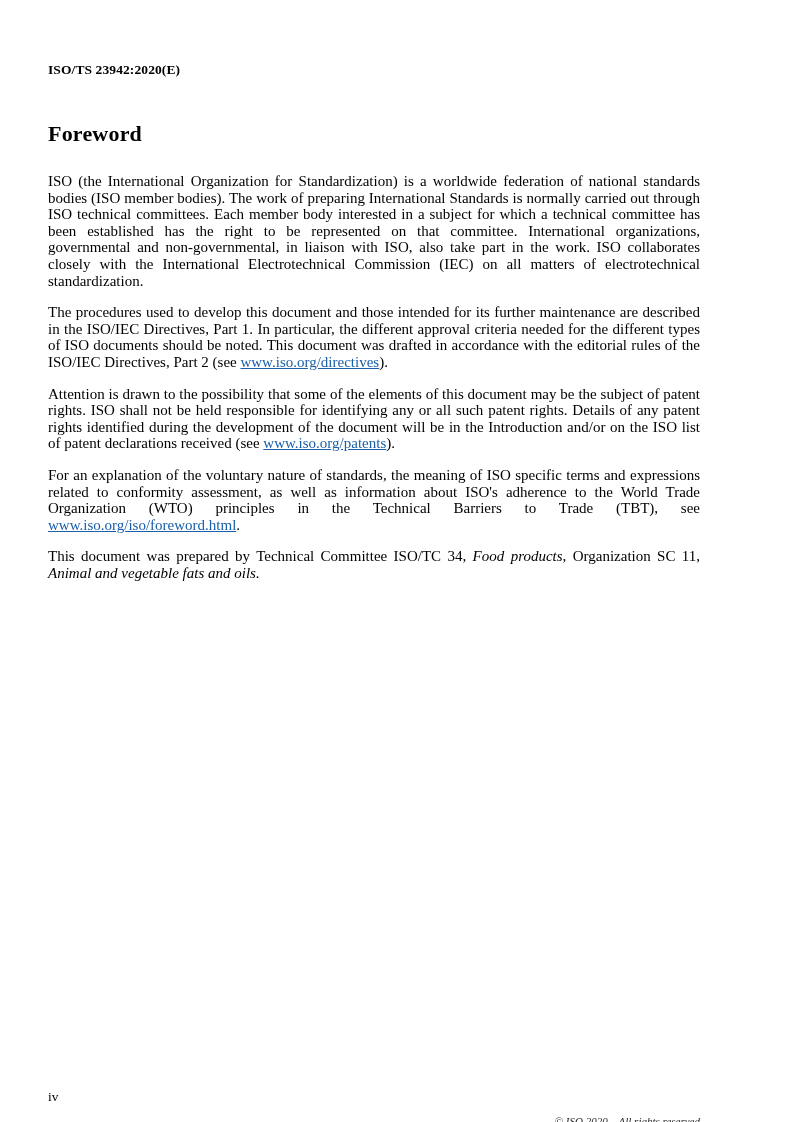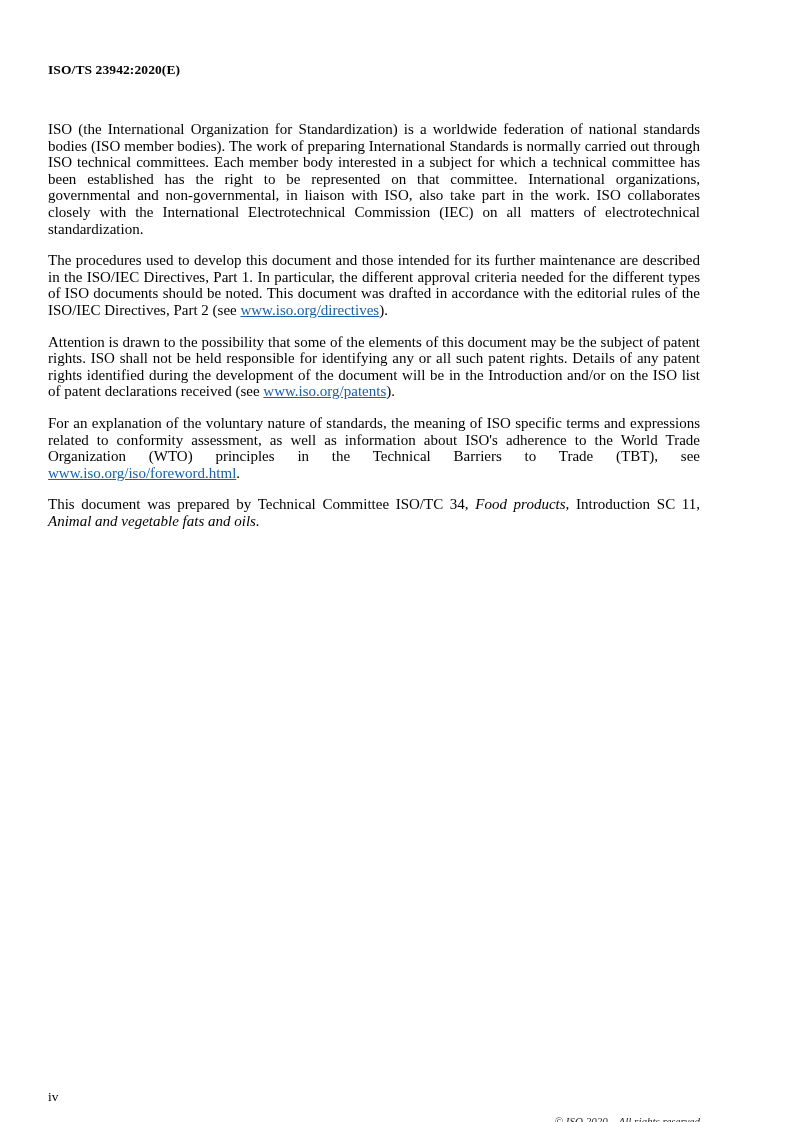--- a/index.html
+++ b/index.html
@@ -74,31 +74,32 @@
 </style>
 </head>
 <body>
 
 <div class="page">
 
   <div class="header-code">ISO/TS 23942:2020(E)</div>
 
   <div class="content">
 
+    <h1 class="foreword-title">Foreword</h1>
 
     <p class="para">ISO (the International Organization for Standardization) is a worldwide federation of national standards bodies (ISO member bodies). The work of preparing International Standards is normally carried out through ISO technical committees. Each member body interested in a subject for which a technical committee has been established has the right to be represented on that committee. International organizations, governmental and non-governmental, in liaison with ISO, also take part in the work. ISO collaborates closely with the International Electrotechnical Commission (IEC) on all matters of electrotechnical standardization.</p>
 
     <p class="para"><span>The procedures used to develop this document and those intended for its further maintenance are described in the ISO/IEC Directives, Part 1. In particular, the different approval criteria needed for the different types of ISO documents should be noted. This document was drafted in accordance with the editorial rules of the ISO/IEC Directives, Part 2 (see </span><a class="link" href="#">www.iso.org/directives</a><span>).</span></p>
 
     <p class="para"><span>Attention is drawn to the possibility that some of the elements of this document may be the subject of patent rights. ISO shall not be held responsible for identifying any or all such patent rights. Details of any patent rights identified during the development of the document will be in the Introduction and/or on the ISO list of patent declarations received (see </span><a class="link" href="#">www.iso.org/patents</a><span>).</span></p>
 
 
     <p class="para"><span>For an explanation of the voluntary nature of standards, the meaning of ISO specific terms and expressions related to conformity assessment, as well as information about ISO's adherence to the World Trade Organization (WTO) principles in the Technical Barriers to Trade (TBT), see </span><a class="link" href="#">www.iso.org/iso/foreword.html</a><span>.</span></p>
 
-    <p class="para"><span>This document was prepared by Technical Committee ISO/TC 34, </span><span class="ital">Food products</span><span>, Introduction SC 11, </span><span class="ital">Animal and vegetable fats and oils.</span></p>
+    <p class="para"><span>This document was prepared by Technical Committee ISO/TC 34, </span><span class="ital">Food products</span><span>, Organization SC 11, </span><span class="ital">Animal and vegetable fats and oils.</span></p>
 
 
   </div>
 
   <div class="footer-page">iv</div>
   <div class="footer-right">© ISO 2020 – All rights reserved</div>
 
 </div>
 
 </body></html>

